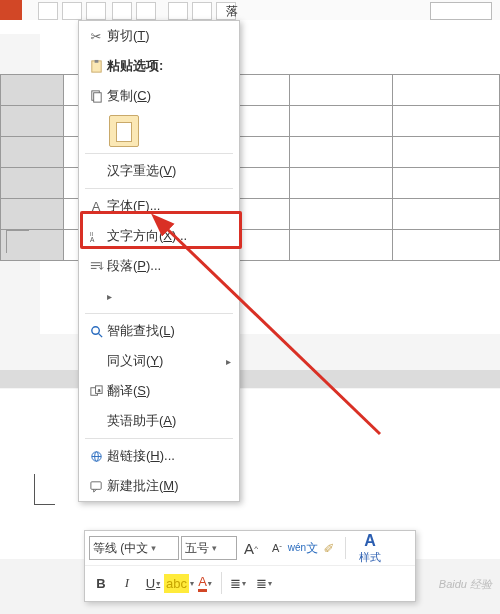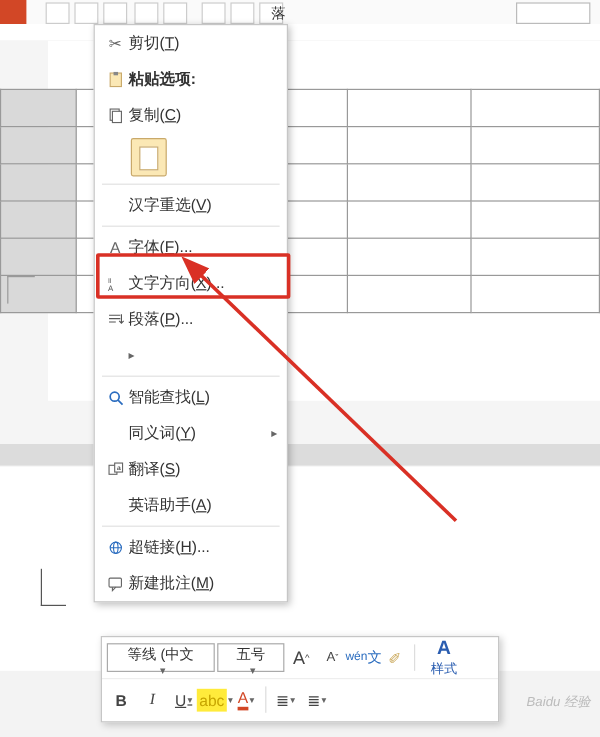--- a/index.html
+++ b/index.html
@@ -36,21 +36,21 @@
   .ctxmenu .pasteopt{height:40px;padding-left:30px;display:flex;align-items:center;}
   .ctxmenu .pasteopt .pbox{width:28px;height:30px;border:1px solid #c9a96a;background:#fbe8b5;border-radius:2px;position:relative;}
   .ctxmenu .pasteopt .pbox:after{content:"";position:absolute;left:6px;top:6px;width:14px;height:18px;background:#fff;border:1px solid #c9a96a;}
   .ctxmenu .hl{position:absolute;left:1px;top:190px;width:156px;height:32px;border:3px solid #d93025;border-radius:2px;pointer-events:none;}
   
   .arrow{position:absolute;left:150px;top:214px;width:240px;height:230px;pointer-events:none;}
   
   .mini{position:absolute;left:84px;top:530px;width:330px;height:70px;background:#fff;border:1px solid #c6c6c6;box-shadow:2px 2px 6px rgba(0,0,0,0.2);}
   .mini .row{display:flex;align-items:center;height:34px;padding:0 4px;gap:2px;}
   .mini .row + .row{border-top:1px solid #eee;}
-  .mini .combo{height:22px;border:1px solid #aaa;background:#fff;display:flex;align-items:center;padding:0 3px;font-size:12px;flex-direction:column;}
+  .mini .combo{height:22px;border:1px solid #aaa;background:#fff;display:flex;align-items:center;padding:0 3px;font-size:12px;}
   .mini .combo .dd{margin-left:3px;color:#666;font-size:9px;}
   .mini .btn{width:24px;height:24px;display:flex;align-items:center;justify-content:center;font-size:13px;color:#444;}
   .mini .btn.b{font-weight:bold;}
   .mini .btn.i{font-style:italic;font-family:Georgia,serif;}
   .mini .btn.u{text-decoration:underline;}
   .mini .btn .dd{font-size:8px;margin-left:1px;color:#666;}
   .mini .vsep{width:1px;height:22px;background:#ddd;margin:0 2px;}
   .mini .styles{width:40px;height:30px;display:flex;flex-direction:column;align-items:center;justify-content:center;font-size:11px;color:#2a5db0;}
   .mini .hly{color:#c7a500;}
   .mini .red{color:#d24726;}

